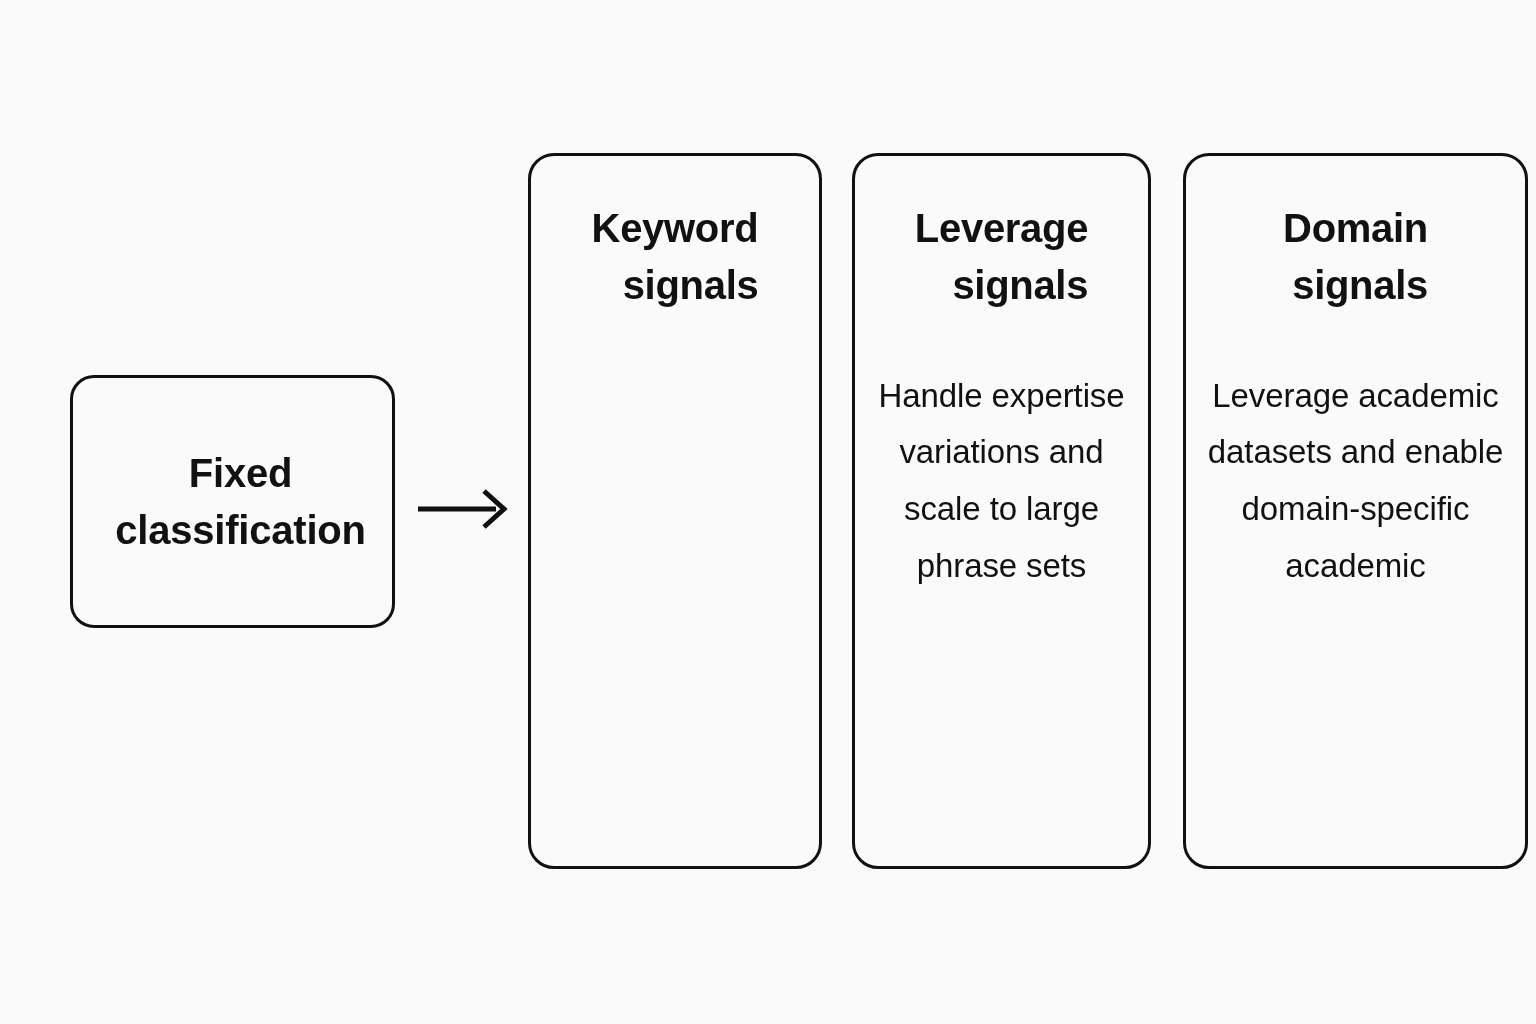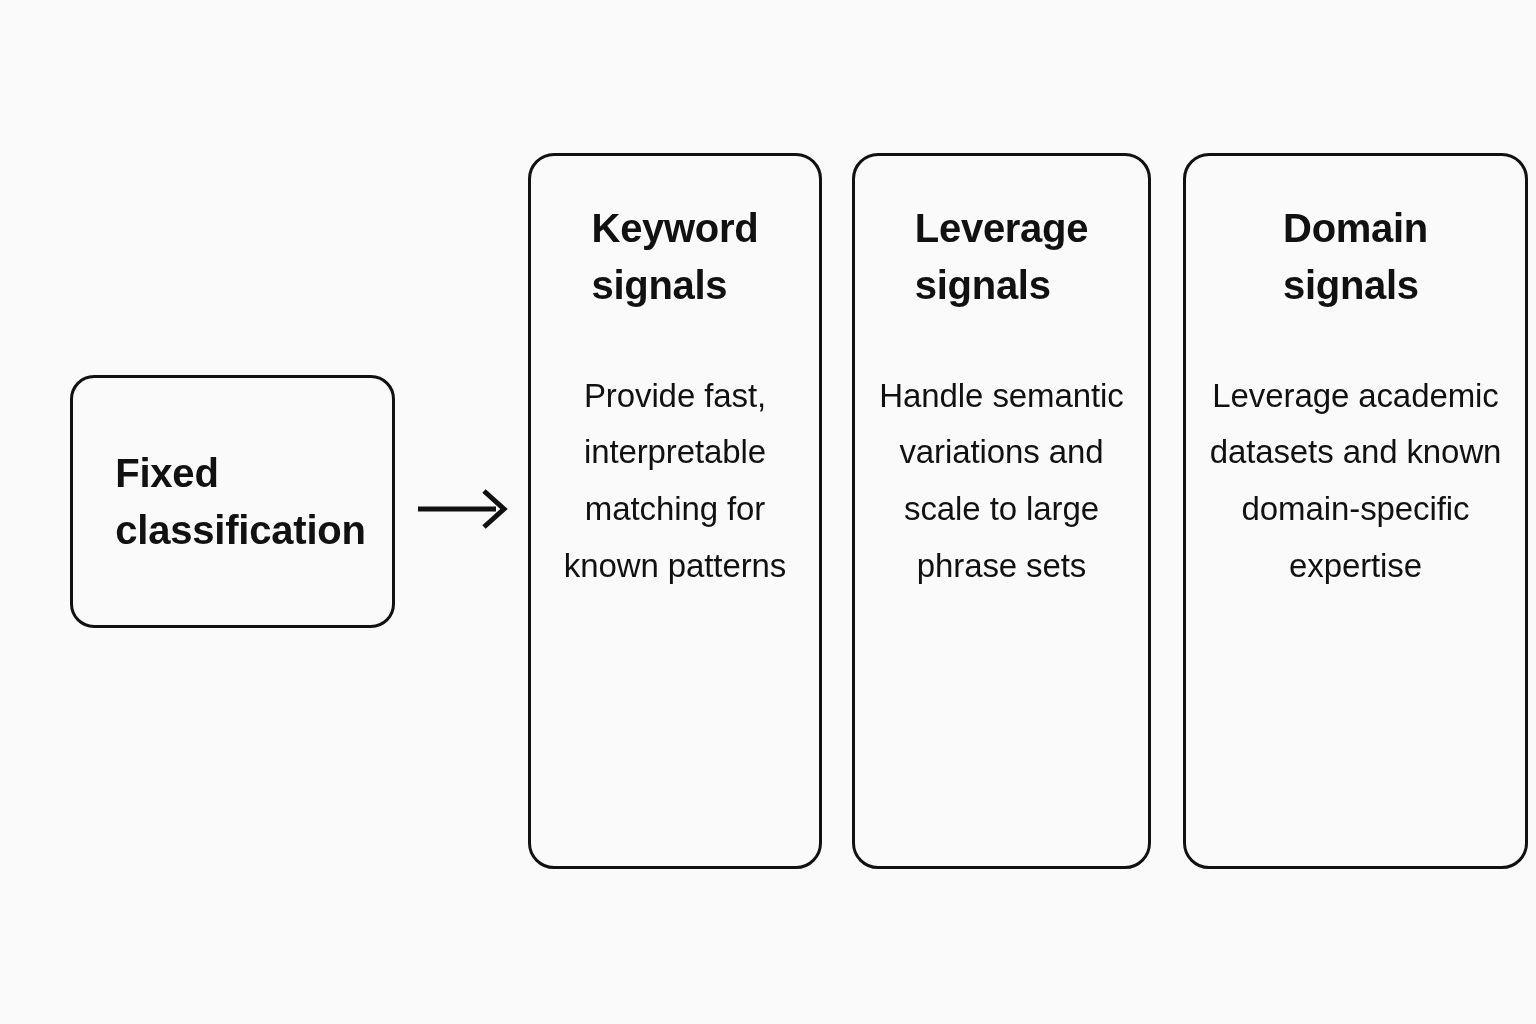--- a/index.html
+++ b/index.html
@@ -38,20 +38,21 @@
     background: #fafafa;
     display: flex;
     align-items: center;
     justify-content: center;
     padding: 10px 18px;
   }
   .source-label {
     font-size: 40px;
     font-weight: bold;
     line-height: 1.42;
+    text-align: center;
     letter-spacing: -0.2px;
     white-space: pre-line;
     margin-left: 16px;
   }
 
   
   .arrow-connector {
     position: absolute;
     left: 412px;
     top: 478px;
@@ -74,21 +75,21 @@
     padding: 44px 14px 0 14px;
   }
   .card-1 { left: 528px; width: 294px; }
   .card-2 { left: 852px; width: 299px; }
   .card-3 { left: 1183px; width: 345px; }
 
   .card-title {
     font-size: 40px;
     font-weight: bold;
     line-height: 1.42;
-    text-align: left;
+    text-align: right;
     letter-spacing: -0.3px;
     margin: 0;
     white-space: pre-line;
   }
   .card-body {
     font-size: 33px;
     font-weight: normal;
     line-height: 1.72;
     text-align: center;
     letter-spacing: -0.1px;
@@ -112,28 +113,27 @@
   <div class="arrow-connector">
     <svg width="100" height="62" viewBox="0 0 100 62" aria-hidden="true">
       <line x1="6" y1="31" x2="84" y2="31" stroke="#111111" stroke-width="5" stroke-linecap="butt"></line>
       <polyline points="72,13 92,31 72,49" fill="none" stroke="#111111" stroke-width="5" stroke-linecap="butt" stroke-linejoin="miter"></polyline>
     </svg>
   </div>
 
   <div class="card card-1">
     <div class="card-title">Keyword
 signals</div>
-    <div class="card-body">Provide fast, interpretable matching for known patterns</div>
   </div>
 
   <div class="card card-2">
     <div class="card-title">Leverage
 signals</div>
-    <div class="card-body">Handle semantic variations and scale to large phrase sets</div>
+    <div class="card-body">Handle expertise variations and scale to large phrase sets</div>
   </div>
 
   <div class="card card-3">
     <div class="card-title">Domain
 signals</div>
-    <div class="card-body">Leverage academic datasets and known domain-specific expertise</div>
+    <div class="card-body">Leverage academic datasets and enable domain-specific academic</div>
   </div>
 
 </div>
 
 </body></html>

